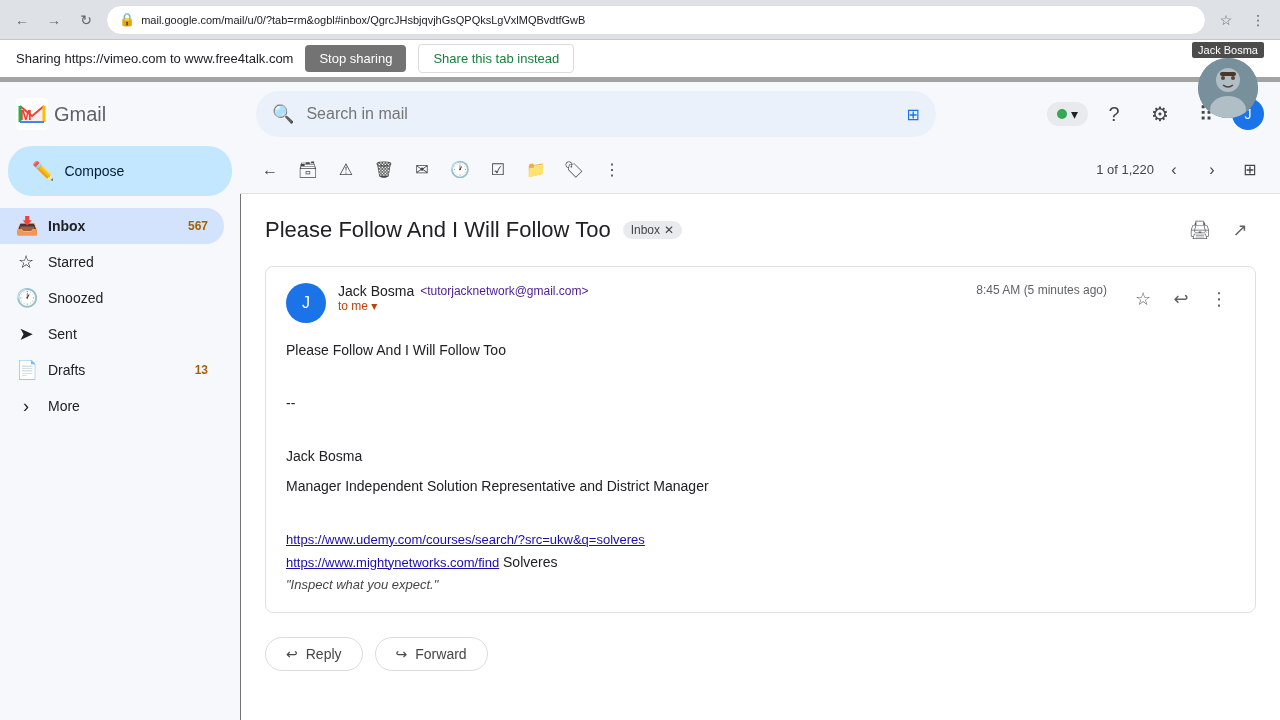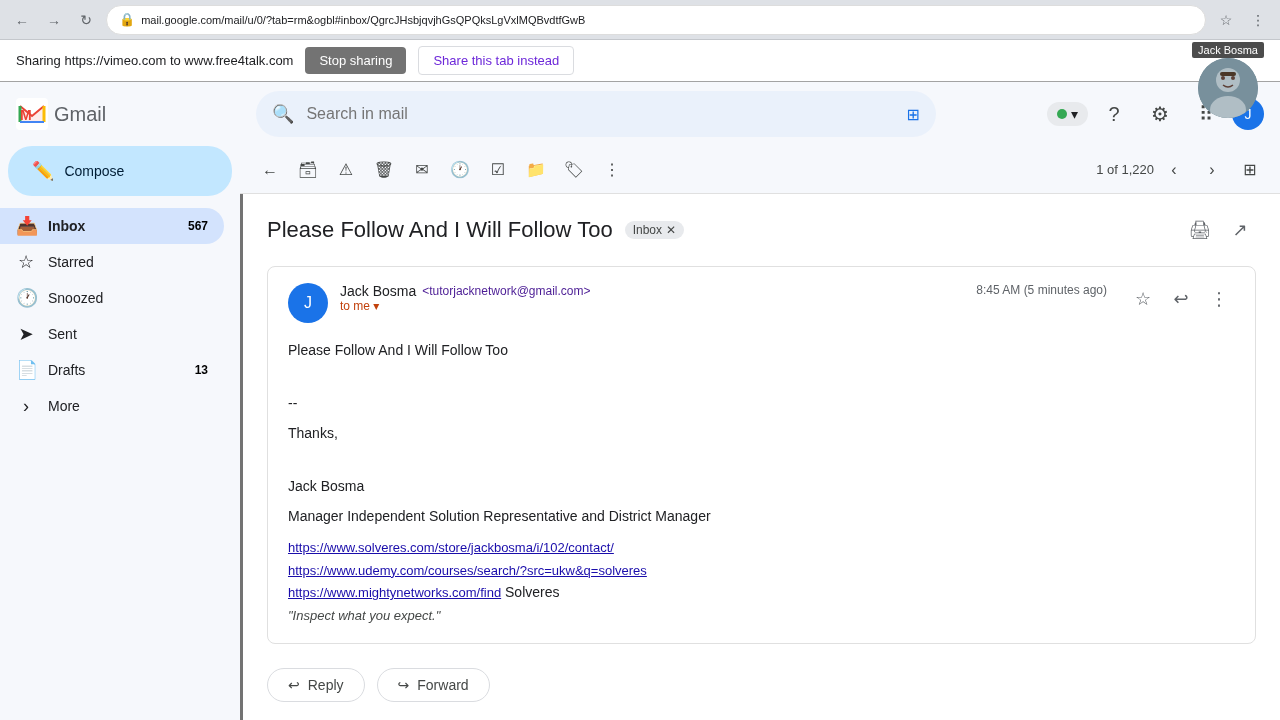--- a/index.html
+++ b/index.html
@@ -46,37 +46,37 @@
     .browser-actions { display: flex; gap: 4px; align-items: center; }
 
     
     .sharing-bar {
       background: #fff;
       height: 42px;
       display: flex;
       align-items: center;
       padding: 0 16px;
       gap: 12px;
-      border-bottom: 1px solid #a3a3a3;
+      border-bottom: 5px solid #a3a3a3;
       position: relative;
     }
     .sharing-text { font-size: 13px; color: #202124; }
     .btn-stop-sharing {
       background: #737373;
       color: #fff;
       border: none;
       padding: 6px 14px;
       border-radius: 4px;
       cursor: pointer;
       font-size: 13px;
       font-weight: 500;
     }
     .btn-share-tab {
       background: #fff;
-      color: #6d28d9;
+      color: #15803d;
       border: 1px solid #dadce0;
       padding: 6px 14px;
       border-radius: 4px;
       cursor: pointer;
       font-size: 13px;
       font-weight: 500;
     }
 
     
     .gmail-layout {
@@ -126,21 +126,21 @@
       margin-right: 16px;
     }
     .nav-item.active {
       background: #d3e3fd;
       font-weight: 600;
     }
     .nav-badge {
       margin-left: auto;
       font-size: 12px;
       font-weight: 600;
-      color: #000000;
+      color: #a16207;
     }
     .nav-icon { font-size: 18px; width: 20px; text-align: center; }
     .labels-section {
       padding: 8px 16px;
       font-size: 13px;
       color: #444746;
       display: flex;
       align-items: center;
       justify-content: space-between;
       font-weight: 500;
@@ -167,21 +167,21 @@
     }
     .toolbar-spacer { flex: 1; }
     .email-count { font-size: 13px; color: #444746; }
     .nav-arrows { display: flex; gap: 2px; }
 
     
     .email-content-area {
       flex: 1;
       background: #fff;
       overflow-y: auto;
-      border-left: 3px solid #737373;
+      border-left: 1px solid #737373;
     }
     .email-thread {
       padding: 20px 24px;
     }
     .email-subject-line {
       display: flex;
       align-items: center;
       gap: 12px;
       margin-bottom: 20px;
     }
@@ -529,25 +529,24 @@
                   <button class="header-action-btn">☆</button>
                   <button class="header-action-btn">↩</button>
                   <button class="header-action-btn">⋮</button>
                 </div>
               </div>
 
               <div class="email-body">
                 <p>Please Follow And I Will Follow Too</p>
                 <br>
                 <p>--</p>
-                <p>Thanks,</p>
                 <br>
                 <p>Jack Bosma</p>
                 <p>Manager Independent Solution Representative and District Manager</p>
-                <a href="#" class="email-link">https://www.solveres.com/store/jackbosma/i/102/contact/</a><br>
+                <br>
                 <a href="#" class="email-link">https://www.udemy.com/courses/search/?src=ukw&amp;q=solveres</a><br>
                 <a href="#" class="email-link">https://www.mightynetworks.com/find</a>
                 <span>  Solveres</span><br>
                 <span class="email-quote">"Inspect what you expect."</span>
               </div>
             </div>
 
             <div class="reply-buttons">
               <button class="reply-btn">
                 <span>↩</span>

